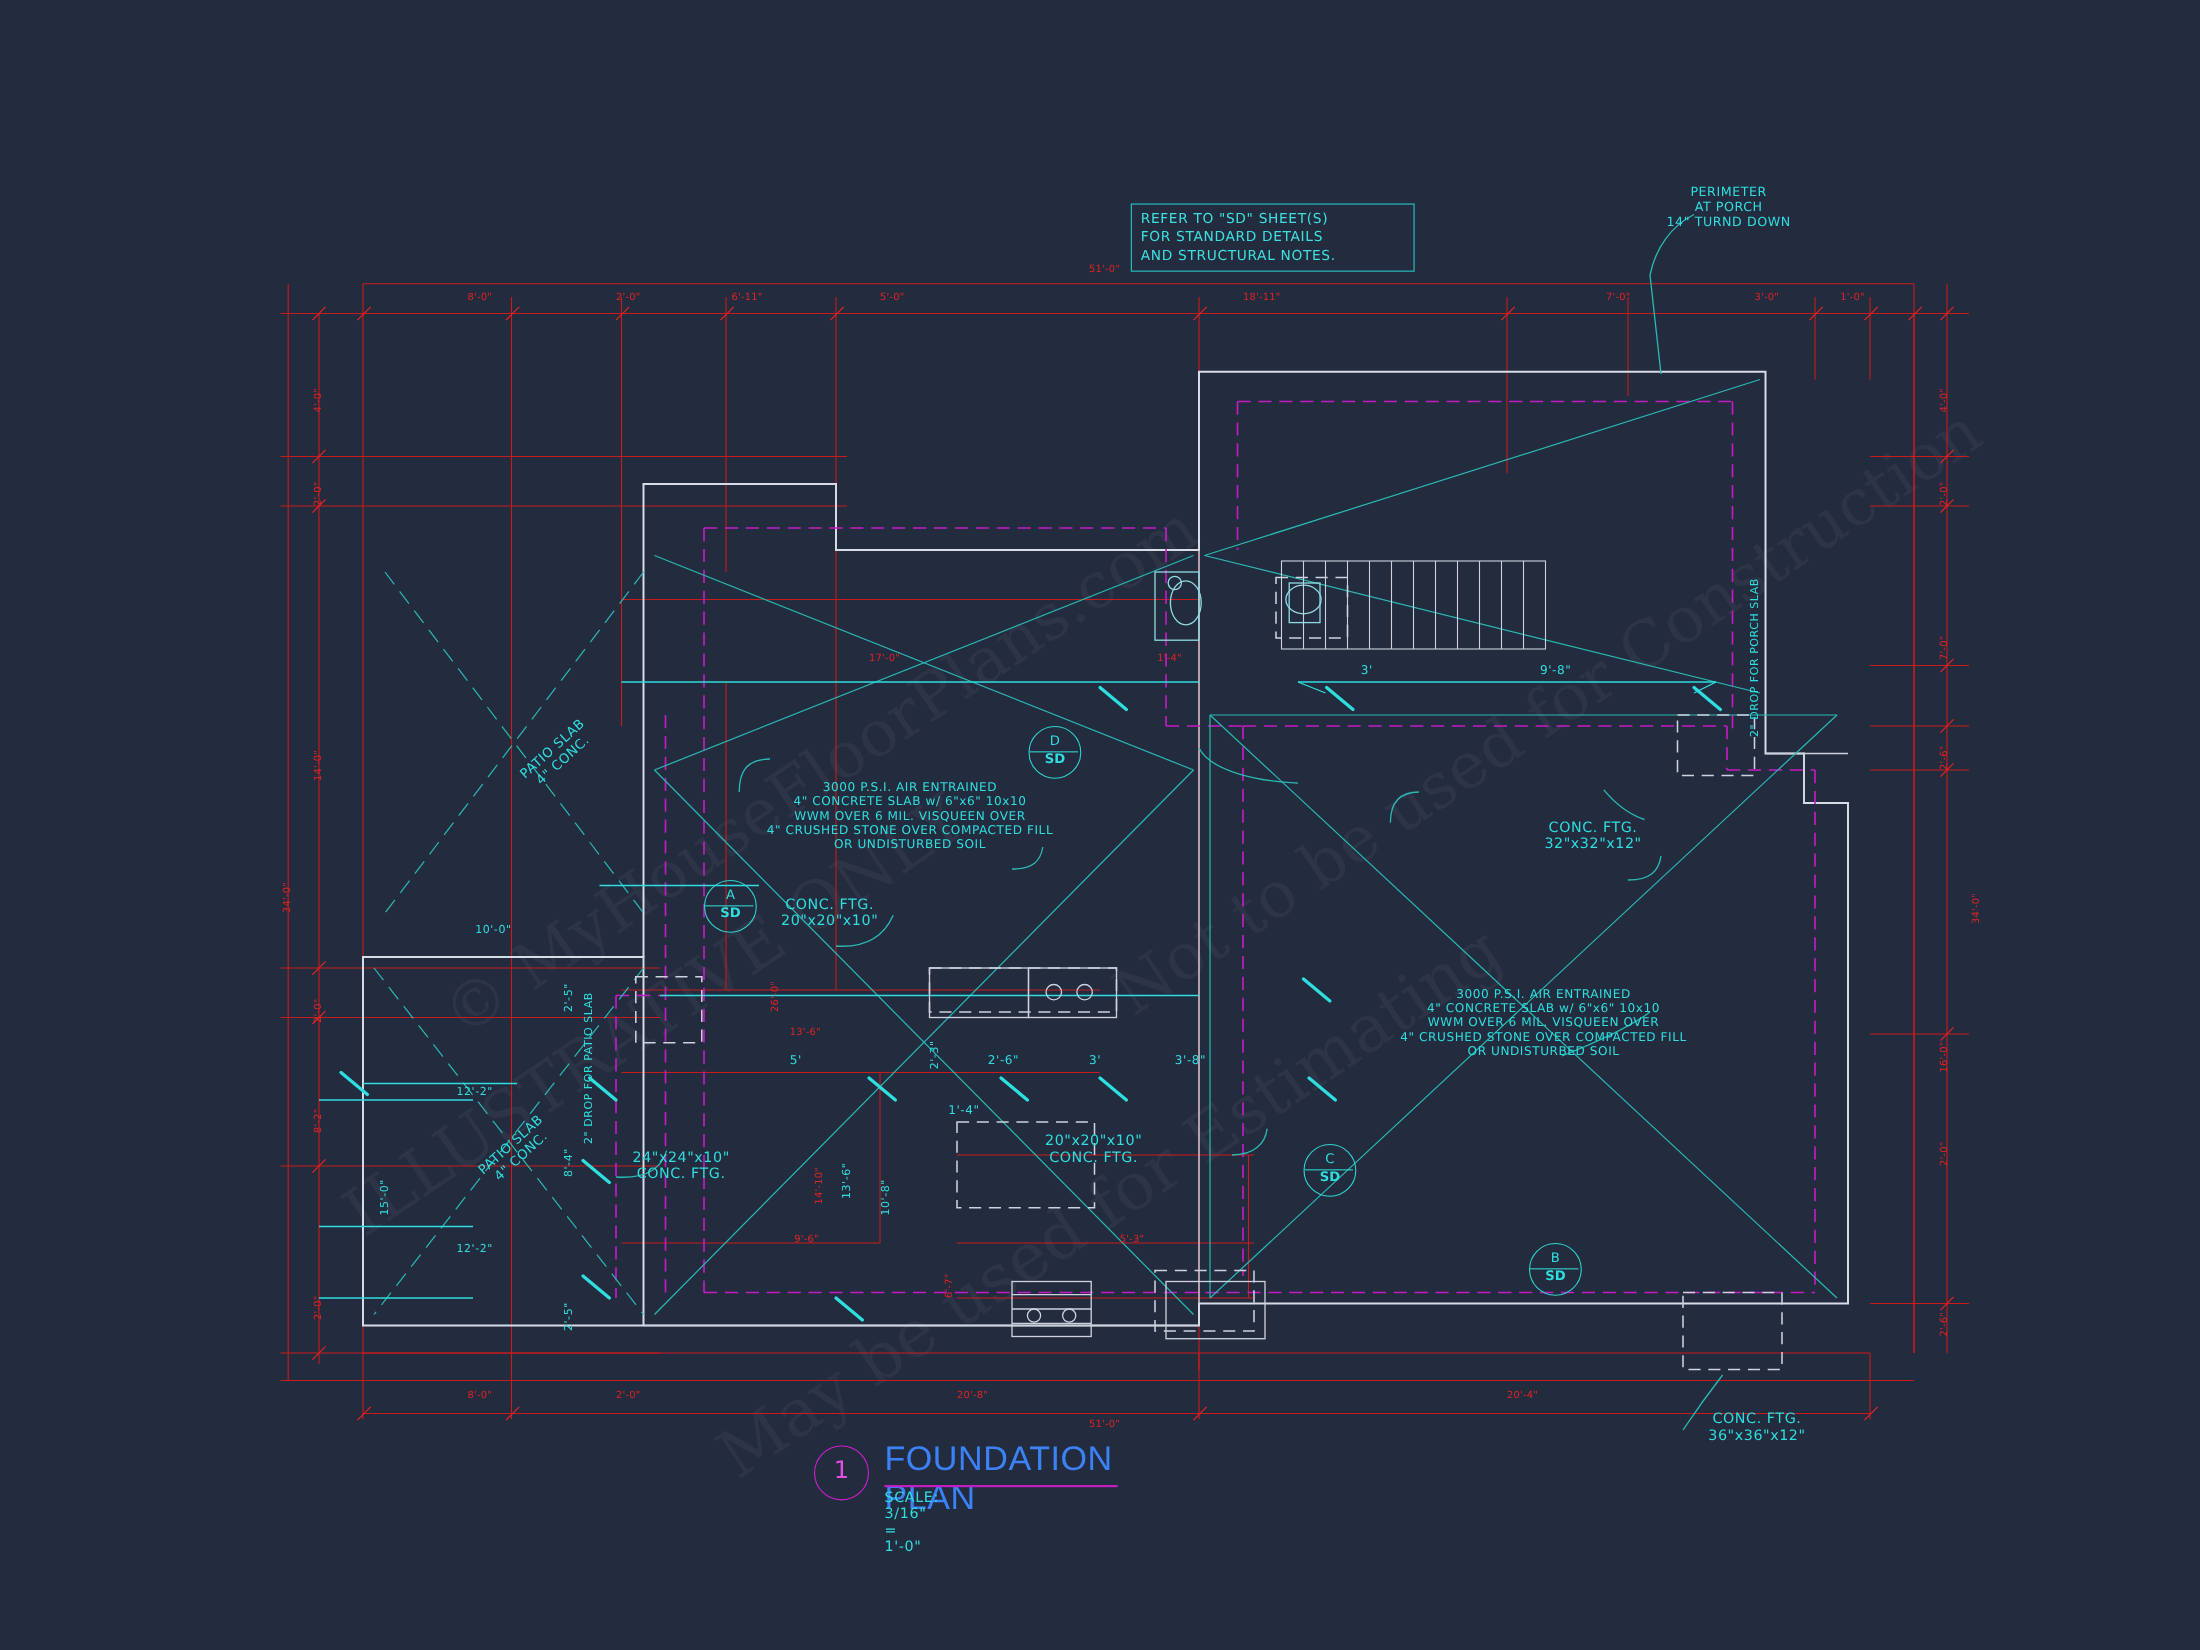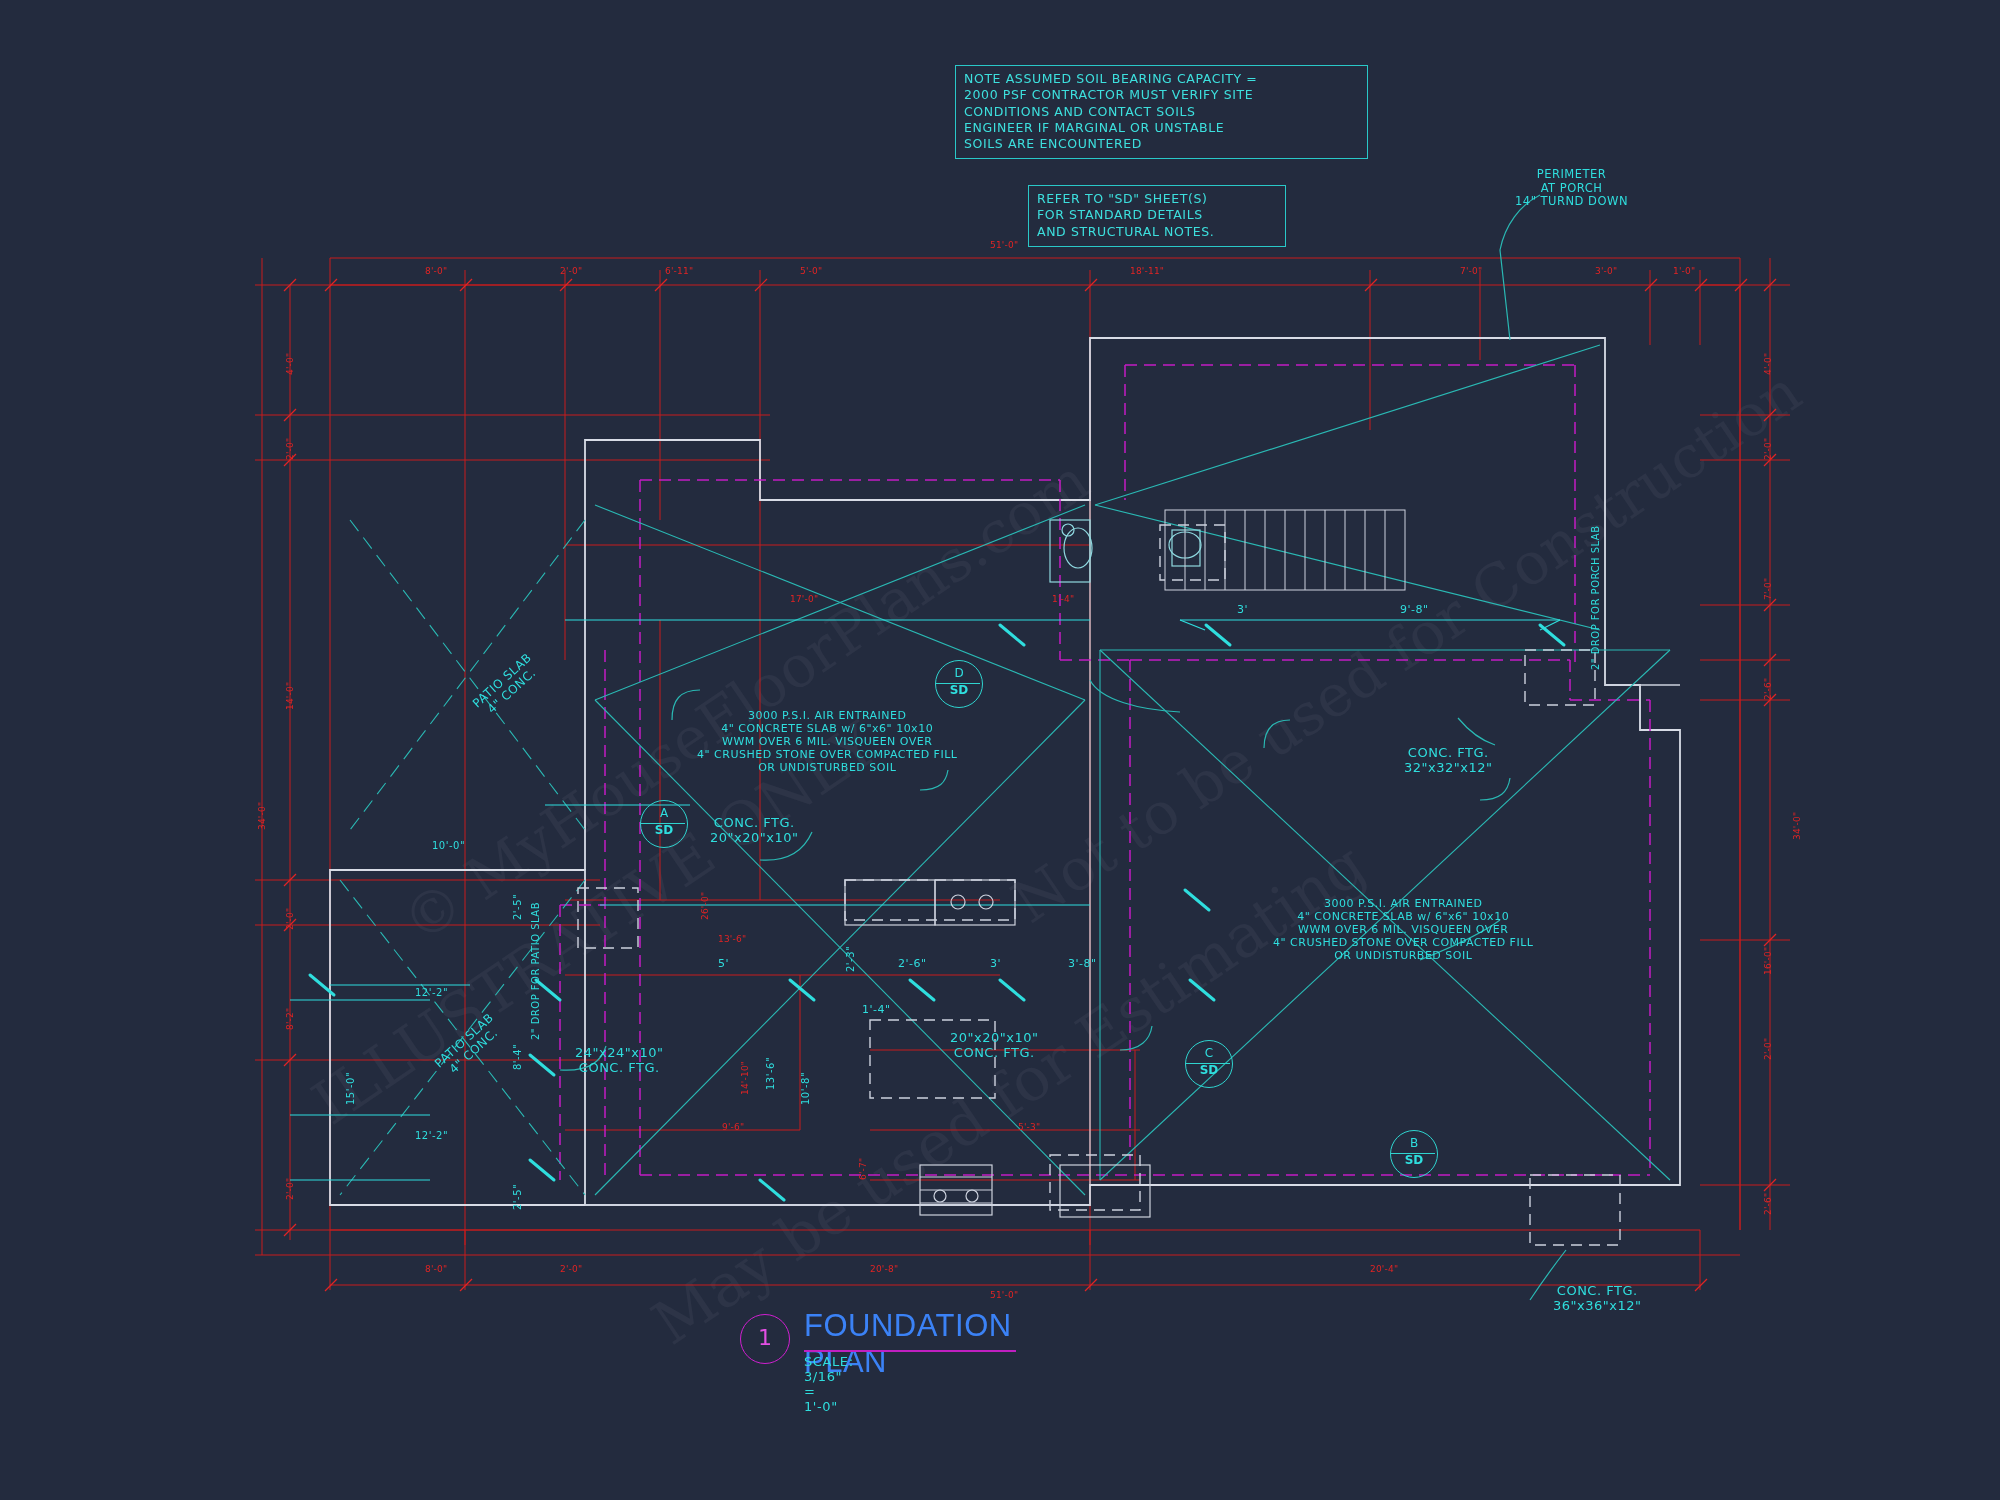--- a/index.html
+++ b/index.html
@@ -283,27 +283,20 @@
       <rect x="920" y="1165" width="72" height="50"></rect>
       <line x1="920" y1="1177" x2="992" y2="1177"></line>
       <line x1="920" y1="1190" x2="992" y2="1190"></line>
       <line x1="920" y1="1203" x2="992" y2="1203"></line>
       <circle cx="940" cy="1196" r="6"></circle>
       <circle cx="972" cy="1196" r="6"></circle>
       <rect x="1060" y="1165" width="90" height="52"></rect>
     </g>
   </svg>
 
-  <div class="note-box" style="left:955px;top:65px;width:395px;">
-    <span style="white-space:pre-line;">NOTE ASSUMED SOIL BEARING CAPACITY =
-2000 PSF CONTRACTOR MUST VERIFY SITE
-CONDITIONS AND CONTACT SOILS
-ENGINEER IF MARGINAL OR UNSTABLE
-SOILS ARE ENCOUNTERED</span>
-  </div>
 
   <div class="note-box" style="left:1028px;top:185px;width:240px;">
     <span style="white-space:pre-line;">REFER TO "SD" SHEET(S)
 FOR STANDARD DETAILS
 AND STRUCTURAL NOTES.</span>
   </div>
 
   <div class="txt calltxt" style="left:1515px;top:168px;white-space:pre-line;">PERIMETER
 AT PORCH
 14" TURND DOWN</div>

